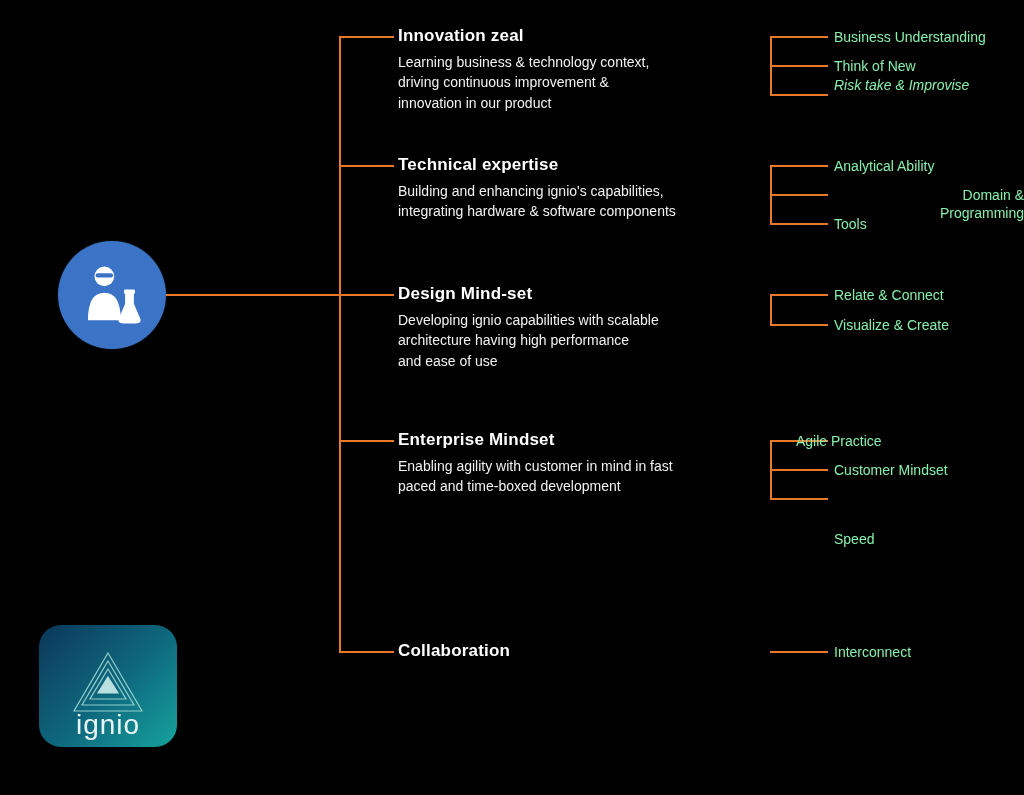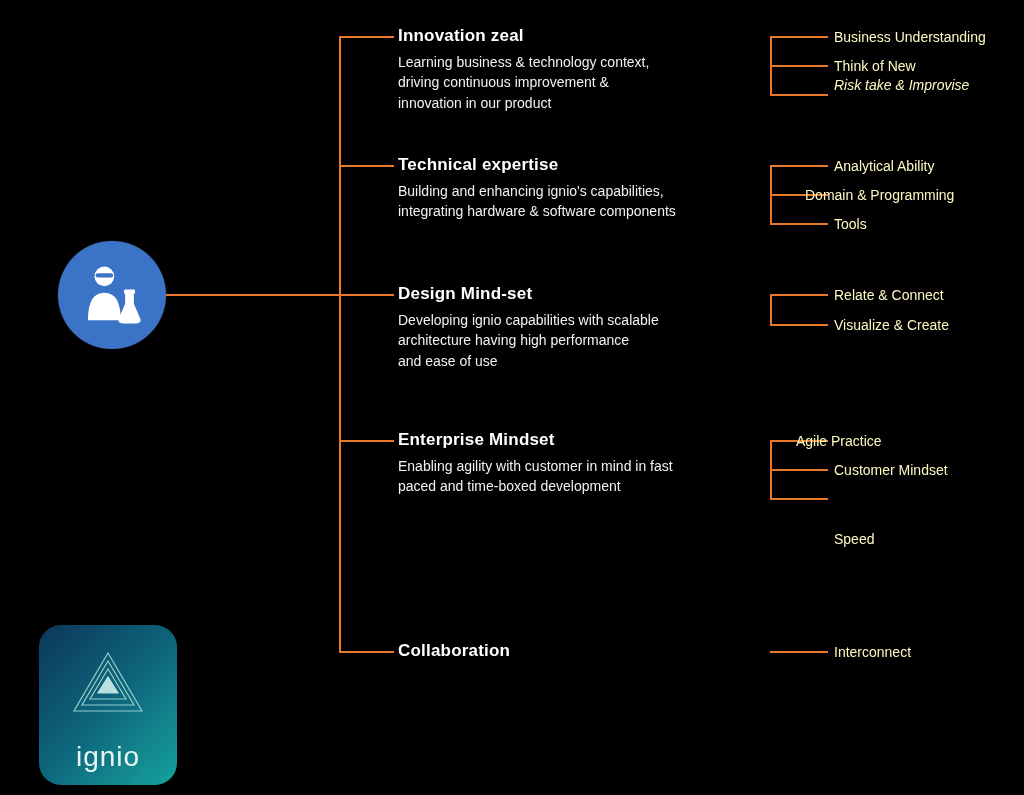--- a/index.html
+++ b/index.html
@@ -37,28 +37,28 @@
     justify-content: center;
   }
   .root-icon svg { width: 70px; height: 70px; }
 
   
   .logo-tile {
     position: absolute;
     left: 39px;
     top: 625px;
     width: 138px;
-    height: 160px;
+    height: 122px;
     border-radius: 22px;
     background: linear-gradient(135deg, #0c3759 0%, #0e6a7f 55%, #16a39c 100%);
     display: flex;
     flex-direction: column;
     align-items: center;
     justify-content: flex-end;
-    padding-bottom: 12px;
+    padding-bottom: 6px;
     box-sizing: border-box;
   }
   .logo-tile .spiral {
     position: absolute;
     top: 22px;
     left: 50%;
     transform: translateX(-50%);
   }
   .logo-tile .brand {
     color: #e9f5f4;
@@ -84,21 +84,21 @@
     font-size: 14px;
     line-height: 1.45;
     font-weight: 400;
     opacity: 0.95;
     max-width: 400px;
   }
 
   
   .l2 {
     position: absolute;
-    color: #fef9c3;
+    color: #86efac;
     font-size: 14px;
     font-weight: 400;
     line-height: 1.3;
   }
 </style>
 </head>
 <body>
 
 <div class="canvas">
 
@@ -177,21 +177,21 @@
   <div class="l1-desc" style="left:398px; top:456px; white-space:pre-line;">Enabling agility with customer in mind in fast
 paced and time-boxed development</div>
 
   <div class="l1" style="left:398px; top:641px;">Collaboration</div>
 
   <div class="l2" style="left:834px; top:28px;">Business Understanding</div>
   <div class="l2" style="left:834px; top:57px;">Think of New</div>
   <div class="l2" style="left:834px; top:76px;font-style:italic;">Risk take &amp; Improvise</div>
 
   <div class="l2" style="left:834px; top:157px;">Analytical Ability</div>
-  <div class="l2" style="left:805px; top:186px;">Domain &amp; Programming</div>
+  <div class="l2" style="left:882px; top:186px;text-align:right;">Domain &amp; Programming</div>
   <div class="l2" style="left:834px; top:215px;">Tools</div>
 
   <div class="l2" style="left:834px; top:286px;">Relate &amp; Connect</div>
   <div class="l2" style="left:834px; top:316px;">Visualize &amp; Create</div>
 
   <div class="l2" style="left:796px; top:432px;">Agile Practice</div>
   <div class="l2" style="left:834px; top:461px;">Customer Mindset</div>
   <div class="l2" style="left:834px; top:490px;margin-top:40px;">Speed</div>
 
   <div class="l2" style="left:834px; top:643px;">Interconnect</div>

